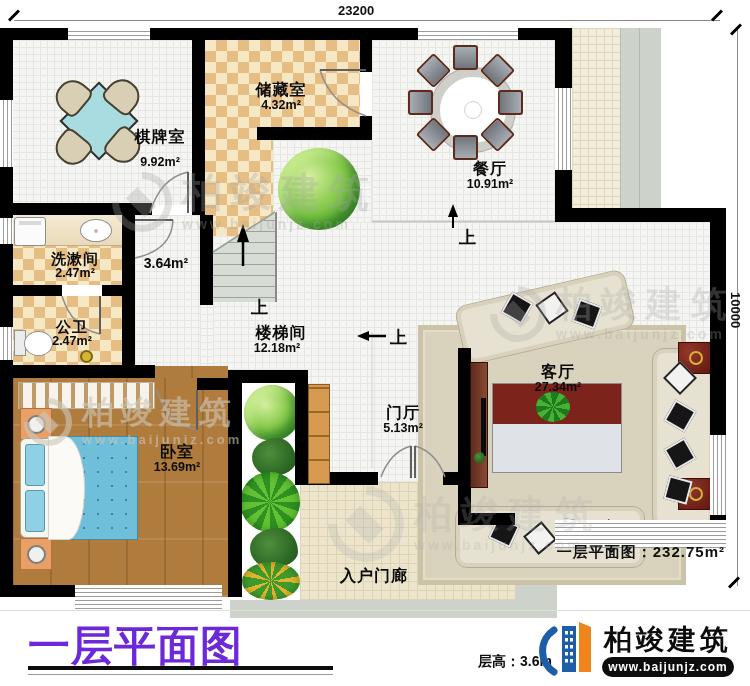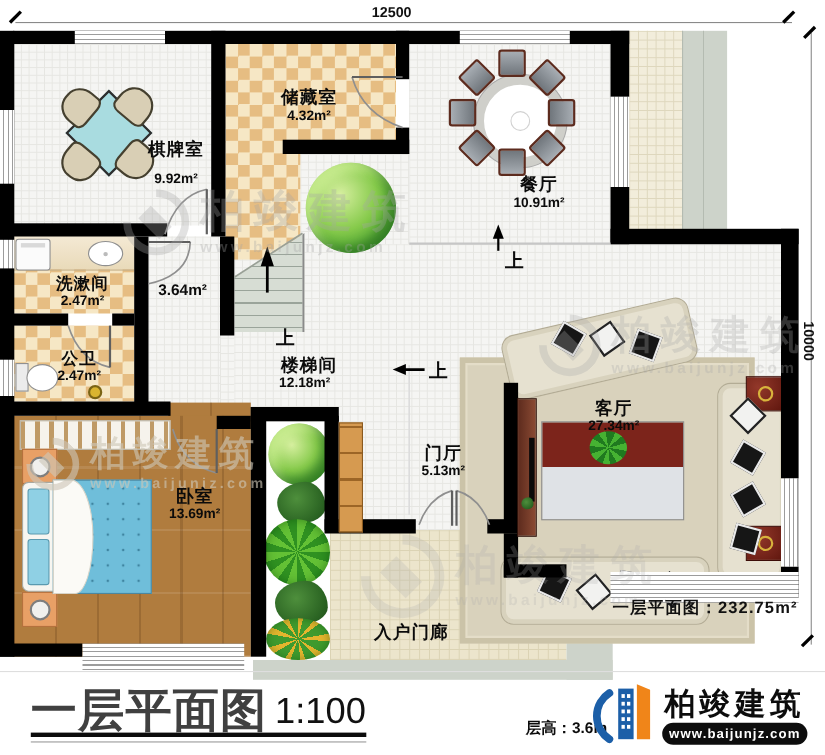--- a/index.html
+++ b/index.html
@@ -99,42 +99,42 @@
   .pl-yellow{background:repeating-conic-gradient(#e3b52e 0 14deg,#3f9a2e 14deg 40deg);
      box-shadow:inset 0 0 8px rgba(0,60,0,.4);}
   
   .wm{position:absolute;display:flex;align-items:center;gap:10px;z-index:20;pointer-events:none;}
   .wm-logo{position:relative;flex:0 0 auto;border-radius:50%;border:7px solid currentColor;
      border-top-color:transparent;transform:rotate(-45deg);}
   .wm-logo::after{content:"";position:absolute;left:30%;top:20%;width:35%;height:58%;background:currentColor;}
   .wm-brand{font-weight:bold;line-height:1;letter-spacing:9px;white-space:nowrap;}
   .wm-url{font-weight:bold;font-size:14px;letter-spacing:3px;white-space:nowrap;margin-top:4px;}
   
-  .tb-title{position:absolute;left:28px;top:618px;font-size:42px;font-weight:bold;color:#404040;
+  .tb-title{position:absolute;left:28px;top:618px;font-size:42px;font-weight:bold;color:#6d28d9;
      letter-spacing:1px;z-index:31;}
   .tb-scale{position:absolute;left:250px;top:627px;font-size:33px;font-weight:500;color:#111;z-index:31;}
   .tb-stat{position:absolute;font-size:14px;font-weight:bold;color:#0c0c0c;z-index:31;white-space:nowrap;}
   .tb-brand{position:absolute;left:604px;top:621px;font-size:28px;font-weight:bold;color:#0c0c0c;
      letter-spacing:4px;z-index:31;white-space:nowrap;}
   .tb-url{position:absolute;left:602px;top:657px;width:132px;height:20px;background:#0d0d0d;border-radius:11px;
      color:#fff;font-weight:bold;font-size:12px;line-height:20px;text-align:center;letter-spacing:1px;z-index:31;}
   svg.overlay{position:absolute;left:0;top:0;z-index:13;}
 </style>
 </head>
 <body>
 
 <div class="canvas">
 
   <div class="dimline" style="left:14px;top:20px;width:706px;height:1px"></div>
   <div class="dimline" style="left:737px;top:30px;width:1px;height:556px"></div>
   <div class="tick" style="left:7px;top:14px"></div>
   <div class="tick" style="left:710px;top:14px"></div>
   <div class="tick" style="left:729px;top:28px"></div>
   <div class="tick" style="left:727px;top:581px"></div>
-  <div class="dim" style="left:338px;top:3px">12500</div>
+  <div class="dim" style="left:338px;top:3px">23200</div>
   <div class="dim" style="left:728px;top:292px;writing-mode:vertical-rl">10000</div>
 
   <div class="abs tile" style="left:12px;top:40px;width:180px;height:165px"></div>
   <div class="abs checker" style="left:205px;top:40px;width:155px;height:90px"></div>
   <div class="abs checker" style="left:205px;top:128px;width:68px;height:108px;z-index:2"></div>
   <div class="abs tile" style="left:372px;top:40px;width:183px;height:182px"></div>
   <div class="abs tile" style="left:273px;top:140px;width:99px;height:82px"></div>
   <div class="abs tile" style="left:135px;top:215px;width:65px;height:153px"></div>
   <div class="abs tile" style="left:200px;top:300px;width:13px;height:80px"></div>
   <div class="abs tile" style="left:213px;top:222px;width:245px;height:260px"></div>
@@ -336,21 +336,20 @@
   <div class="rl" style="left:374px;top:568px;font-size:16px">入户门廊</div>
 
   <div class="up" style="left:251px;top:296px">上</div>
   <div class="up" style="left:459px;top:226px">上</div>
   <div class="up" style="left:390px;top:326px">上</div>
 
   <div class="total" style="right:25px;top:543px">一层平面图：232.75m²</div>
 
   <div class="abs" style="left:0;top:610px;width:750px;height:1px;background:#dedede;z-index:30"></div>
   <div class="tb-title">一层平面图</div>
-  <div class="tb-scale">1:100</div>
   <div class="abs" style="left:28px;top:666px;width:305px;height:4px;background:#0c0c0c;z-index:31"></div>
   <div class="abs" style="left:28px;top:674px;width:305px;height:1px;background:#9a9a9a;z-index:31"></div>
   <div class="tb-stat" style="left:478px;top:653px">层高：3.6m</div>
   <svg class="abs" style="left:538px;top:616px;z-index:31" width="64" height="66" viewBox="0 0 64 66">
     <path d="M16 56 A25 25 0 0 1 16 14" fill="none" stroke="#1c5fa8" stroke-width="7" stroke-linecap="round"></path>
     <rect x="24" y="10" width="14" height="46" fill="#1c5fa8"></rect>
     <g fill="#fff">
       <rect x="27" y="15" width="3" height="3.5"></rect>
         <rect x="32" y="15" width="3" height="3.5"></rect>
       <rect x="27" y="22" width="3" height="3.5"></rect>

